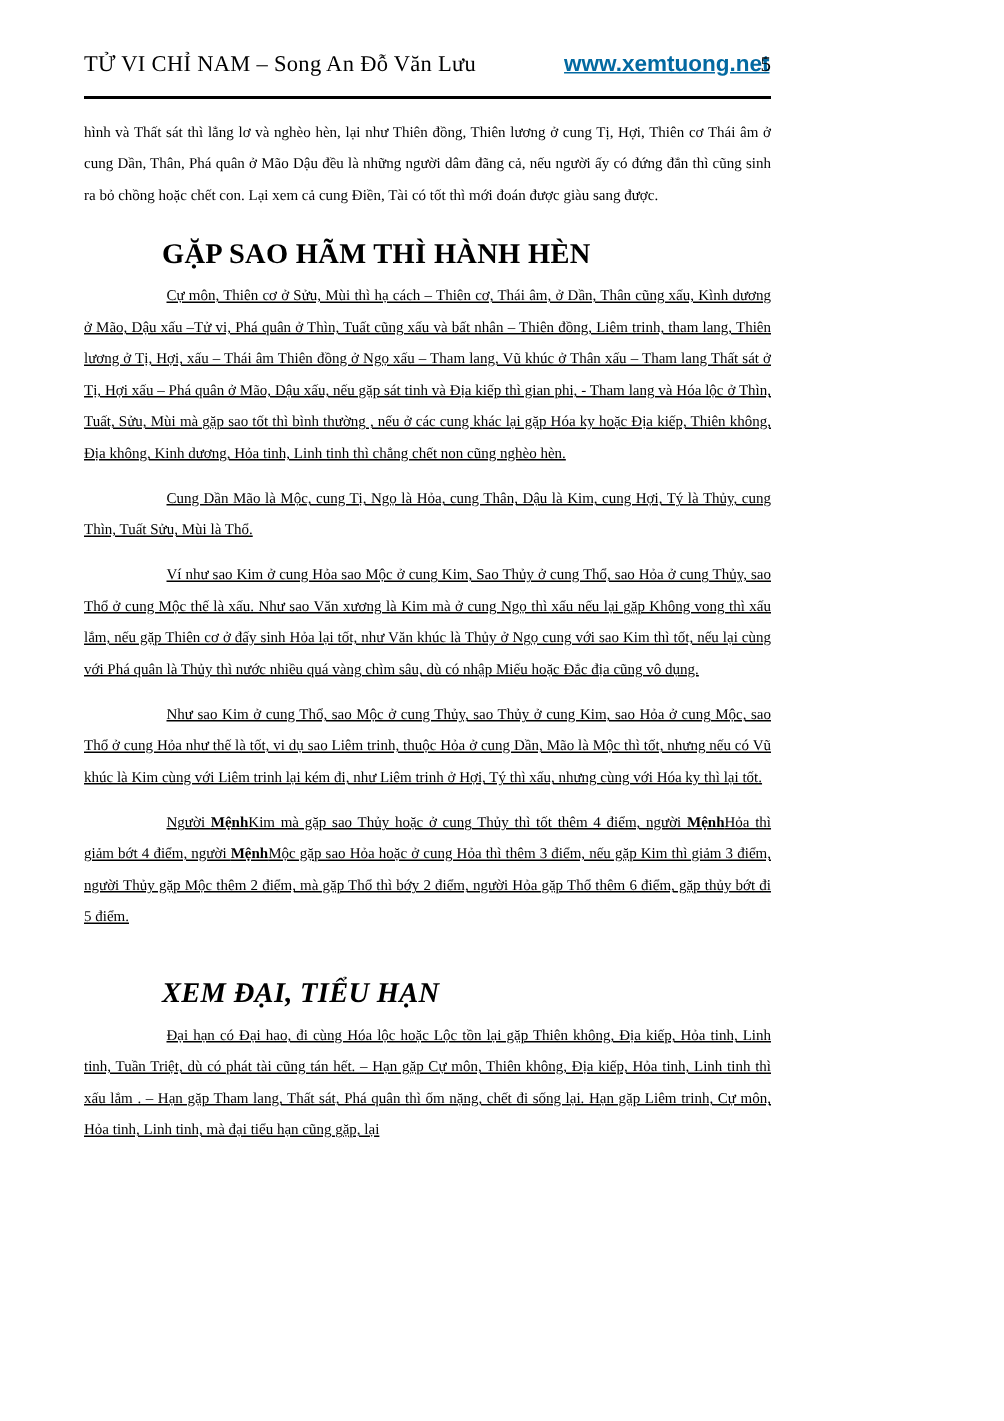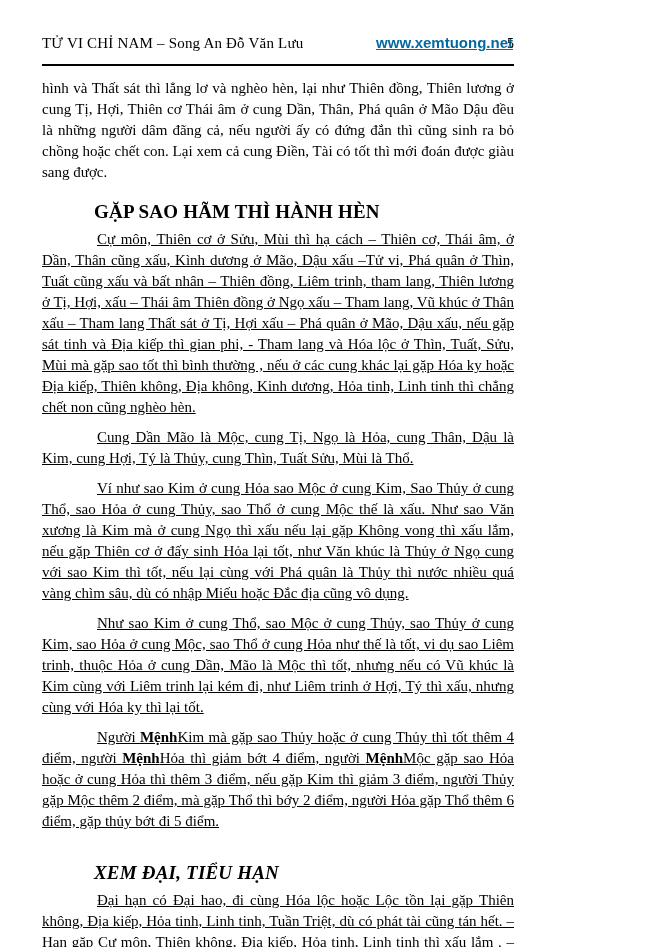--- a/index.html
+++ b/index.html
@@ -2,21 +2,21 @@
 <html><head>
 <meta charset="utf-8">
 <style>
   html, body { margin: 0; padding: 0; background: #ffffff; }
   .page {
     position: relative;
     width: 555px;
     height: 947px;
     box-sizing: border-box;
     background: #ffffff;
-    padding: 34px 41px 0 42px;
+    padding: 34px 41px 0 56px;
     font-family: "Liberation Serif", serif;
     color: #000000;
     overflow: hidden;
   }
   .header {
     display: flex;
     justify-content: space-between;
     align-items: baseline;
   }
   .header-title {
@@ -36,21 +36,21 @@
     font-size: 14px;
     color: #000000;
     margin-left: -6px;
   }
   .rule {
     border: none;
     border-top: 2px solid #000000;
     margin: 12px 0 0 0;
   }
   .body p {
-    font-size: 15px;
+    font-size: 10px;
     line-height: 21px;
     text-align: justify;
     margin: 0 0 9px 0;
   }
   .body p.indent { text-indent: 55px; text-decoration: underline; }
   .body p.first { margin-top: 12px; }
   .body h2 {
     font-size: 19px;
     font-weight: bold;
     font-family: "Liberation Serif", serif;

